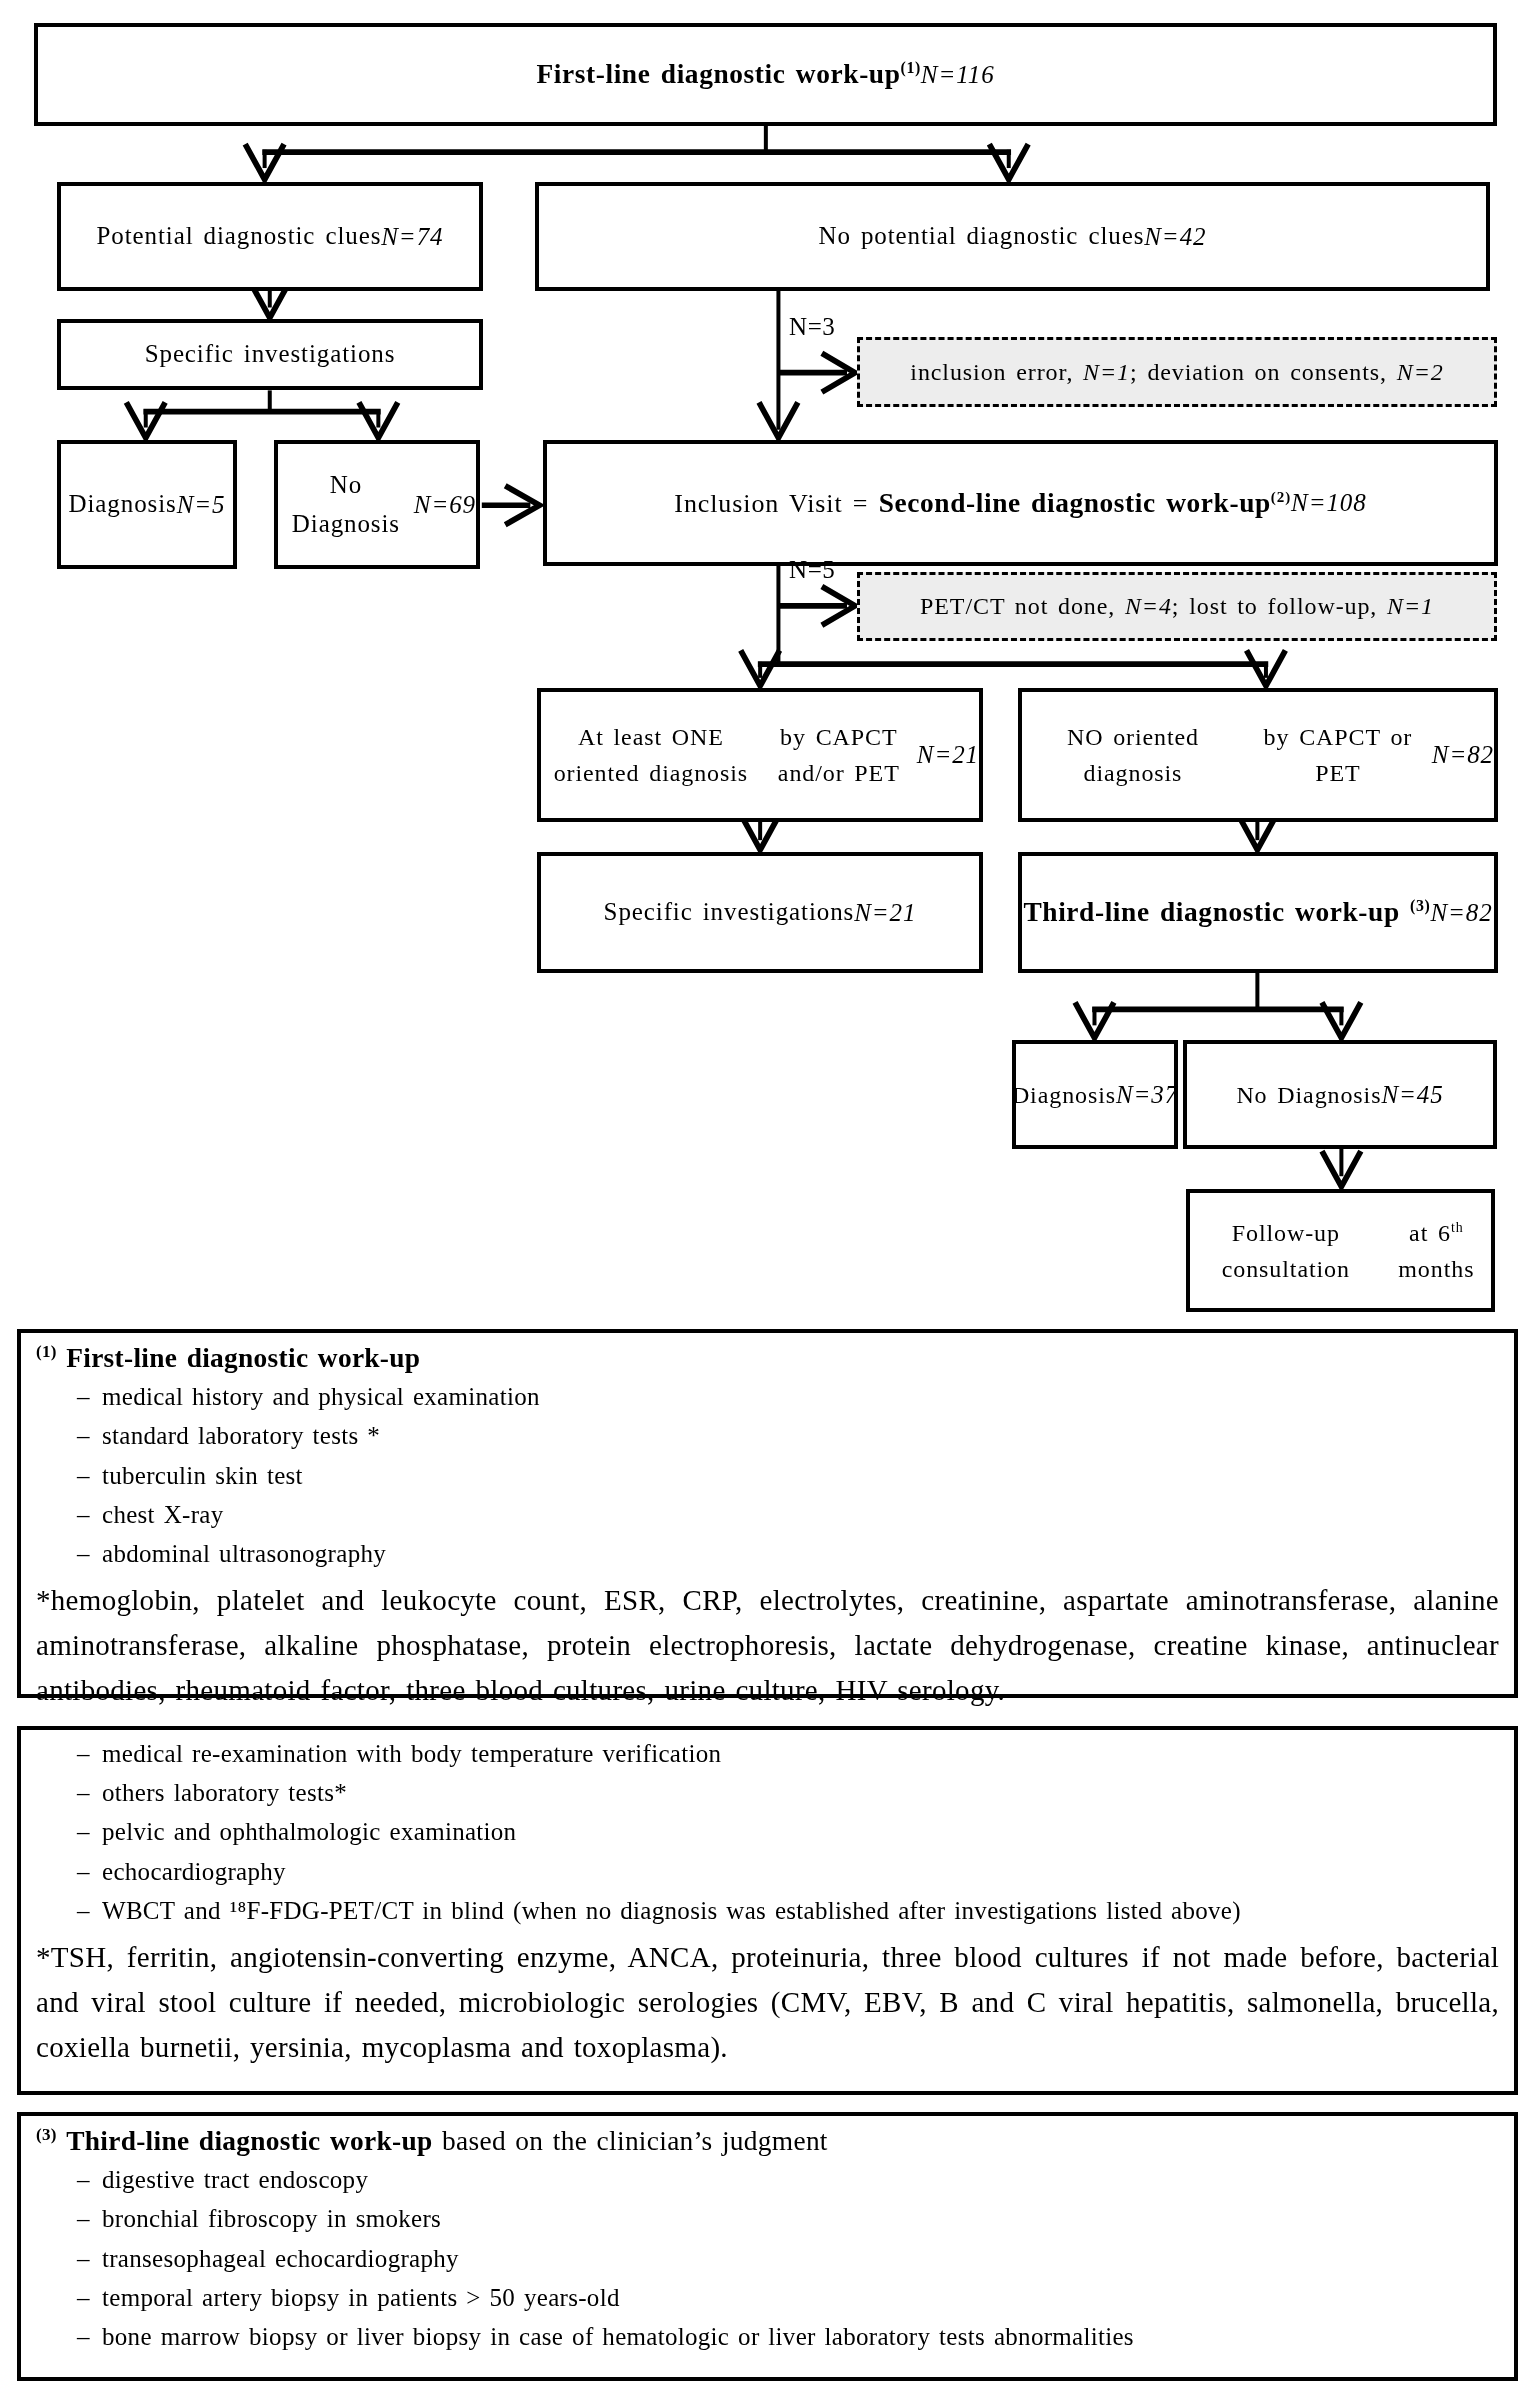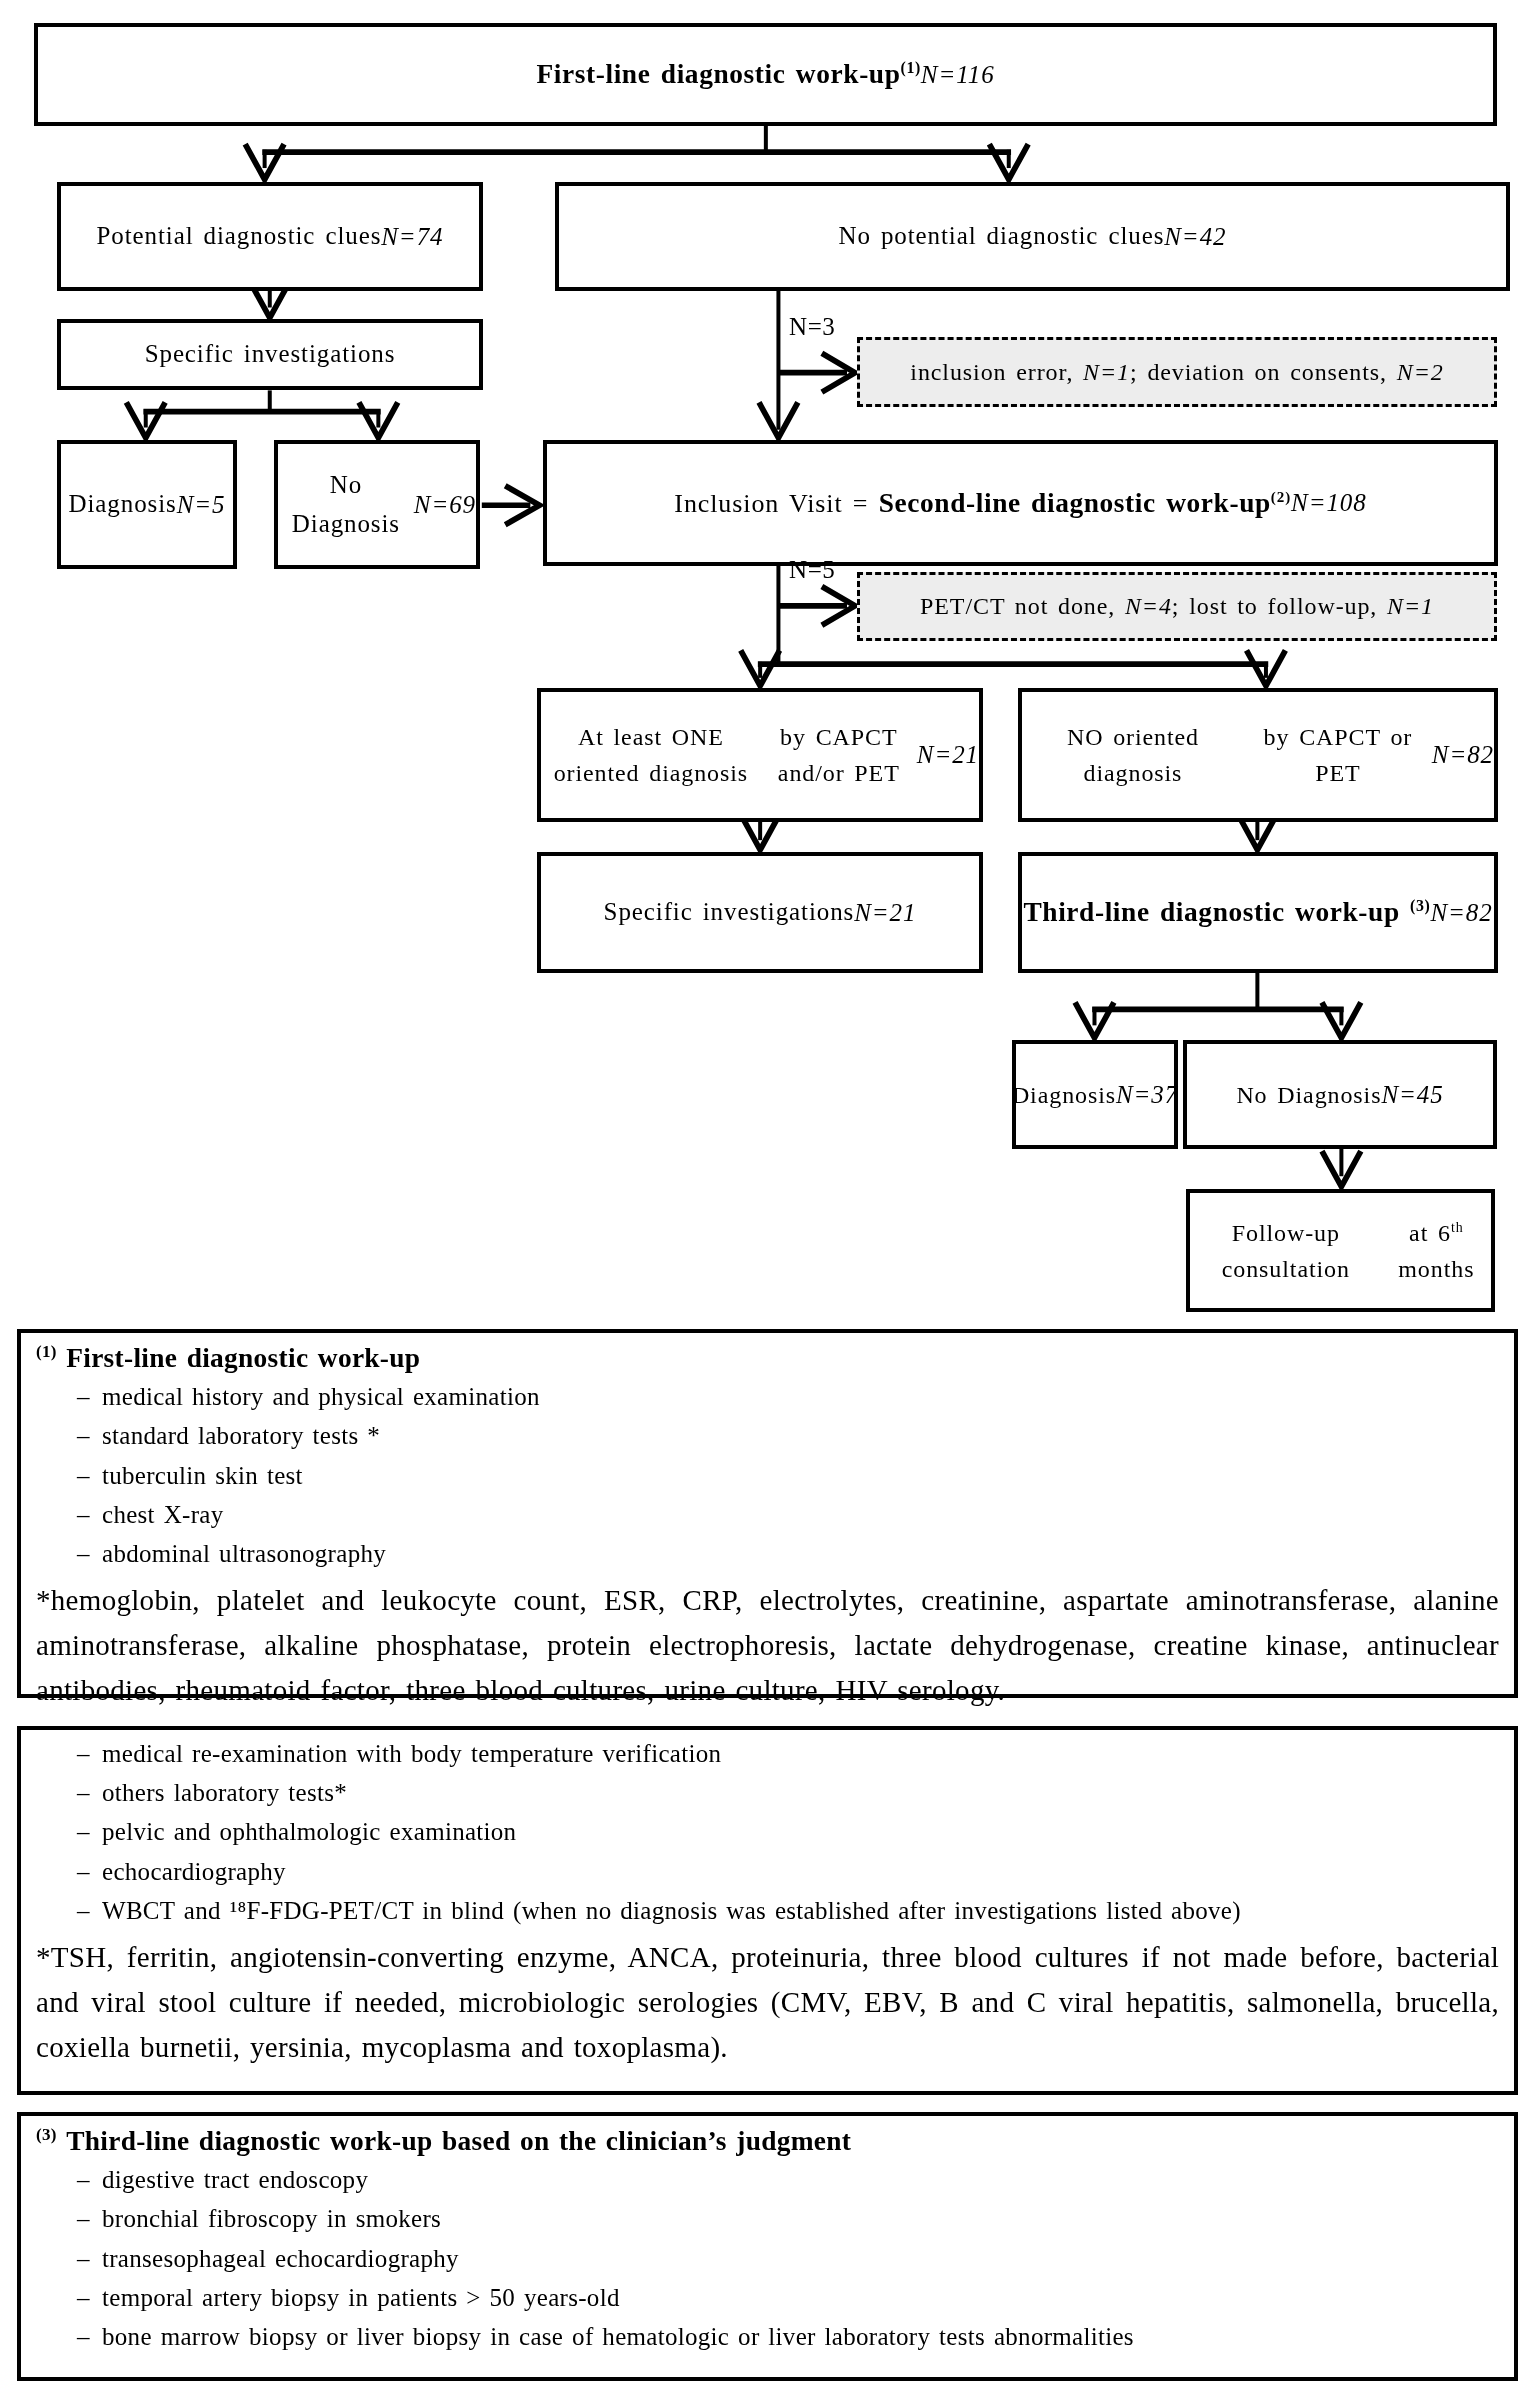--- a/index.html
+++ b/index.html
@@ -25,21 +25,21 @@
   .nval{font-style:italic;font-size:25px;line-height:1.5;}
   sup.s{font-size:0.58em;vertical-align:super;line-height:0;}
   .nlabel{position:absolute;font-size:25px;letter-spacing:0.6px;}
   .fnote{
     position:absolute;box-sizing:border-box;border:4.6px solid #000;background:#fff;
     padding:9.1px 15px 5.7px 15px;letter-spacing:0.3px;word-spacing:2.3px;
   }
   .fnhead{font-size:27.4px;margin-bottom:8px;}
   .fnhead .fnsup{font-size:17px;vertical-align:super;font-weight:bold;}
   .fnhead .fnbold{font-weight:bold;}
-  .fnhead .fnrest{font-weight:bold;}
+  .fnhead .fnrest{font-weight:normal;}
   .bullet{font-size:25px;line-height:1.18;margin-bottom:9.7px;display:flex;}
   .bullet .dash{flex:0 0 66px;padding-left:41px;box-sizing:border-box;}
   .bullet .btext{flex:1;}
   .fnpar{font-size:29px;line-height:1.55;text-align:justify;margin-top:2.3px;}
   .it{font-style:italic;}
 </style>
 </head>
 <body>
 
 <svg class="connectors" width="1534" height="1326" viewBox="0 0 2684 2320" fill="none" stroke="#000000">
@@ -97,21 +97,21 @@
 <div class="box" style="left:34px;top:23px;width:1463px;height:103px;">
   <div class="bold48"><span>First-line diagnostic work-up</span><sup class="s">(1)</sup></div>
   <div class="nval">N=116</div>
 </div>
 
 <div class="box" style="left:57px;top:182px;width:426px;height:109px;">
   <div class="t44">Potential diagnostic clues</div>
   <div class="nval">N=74</div>
 </div>
 
-<div class="box" style="left:555px;top:182px;width:955px;height:109px;">
+<div class="box" style="left:535px;top:182px;width:955px;height:109px;">
   <div class="t44">No potential diagnostic clues</div>
   <div class="nval">N=42</div>
 </div>
 
 <div class="box" style="left:57px;top:319px;width:426px;height:71px;">
   <div class="t44">Specific investigations</div>
 </div>
 
 <div class="box" style="left:57px;top:440px;width:180px;height:129px;">
   <div class="t44">Diagnosis</div>

